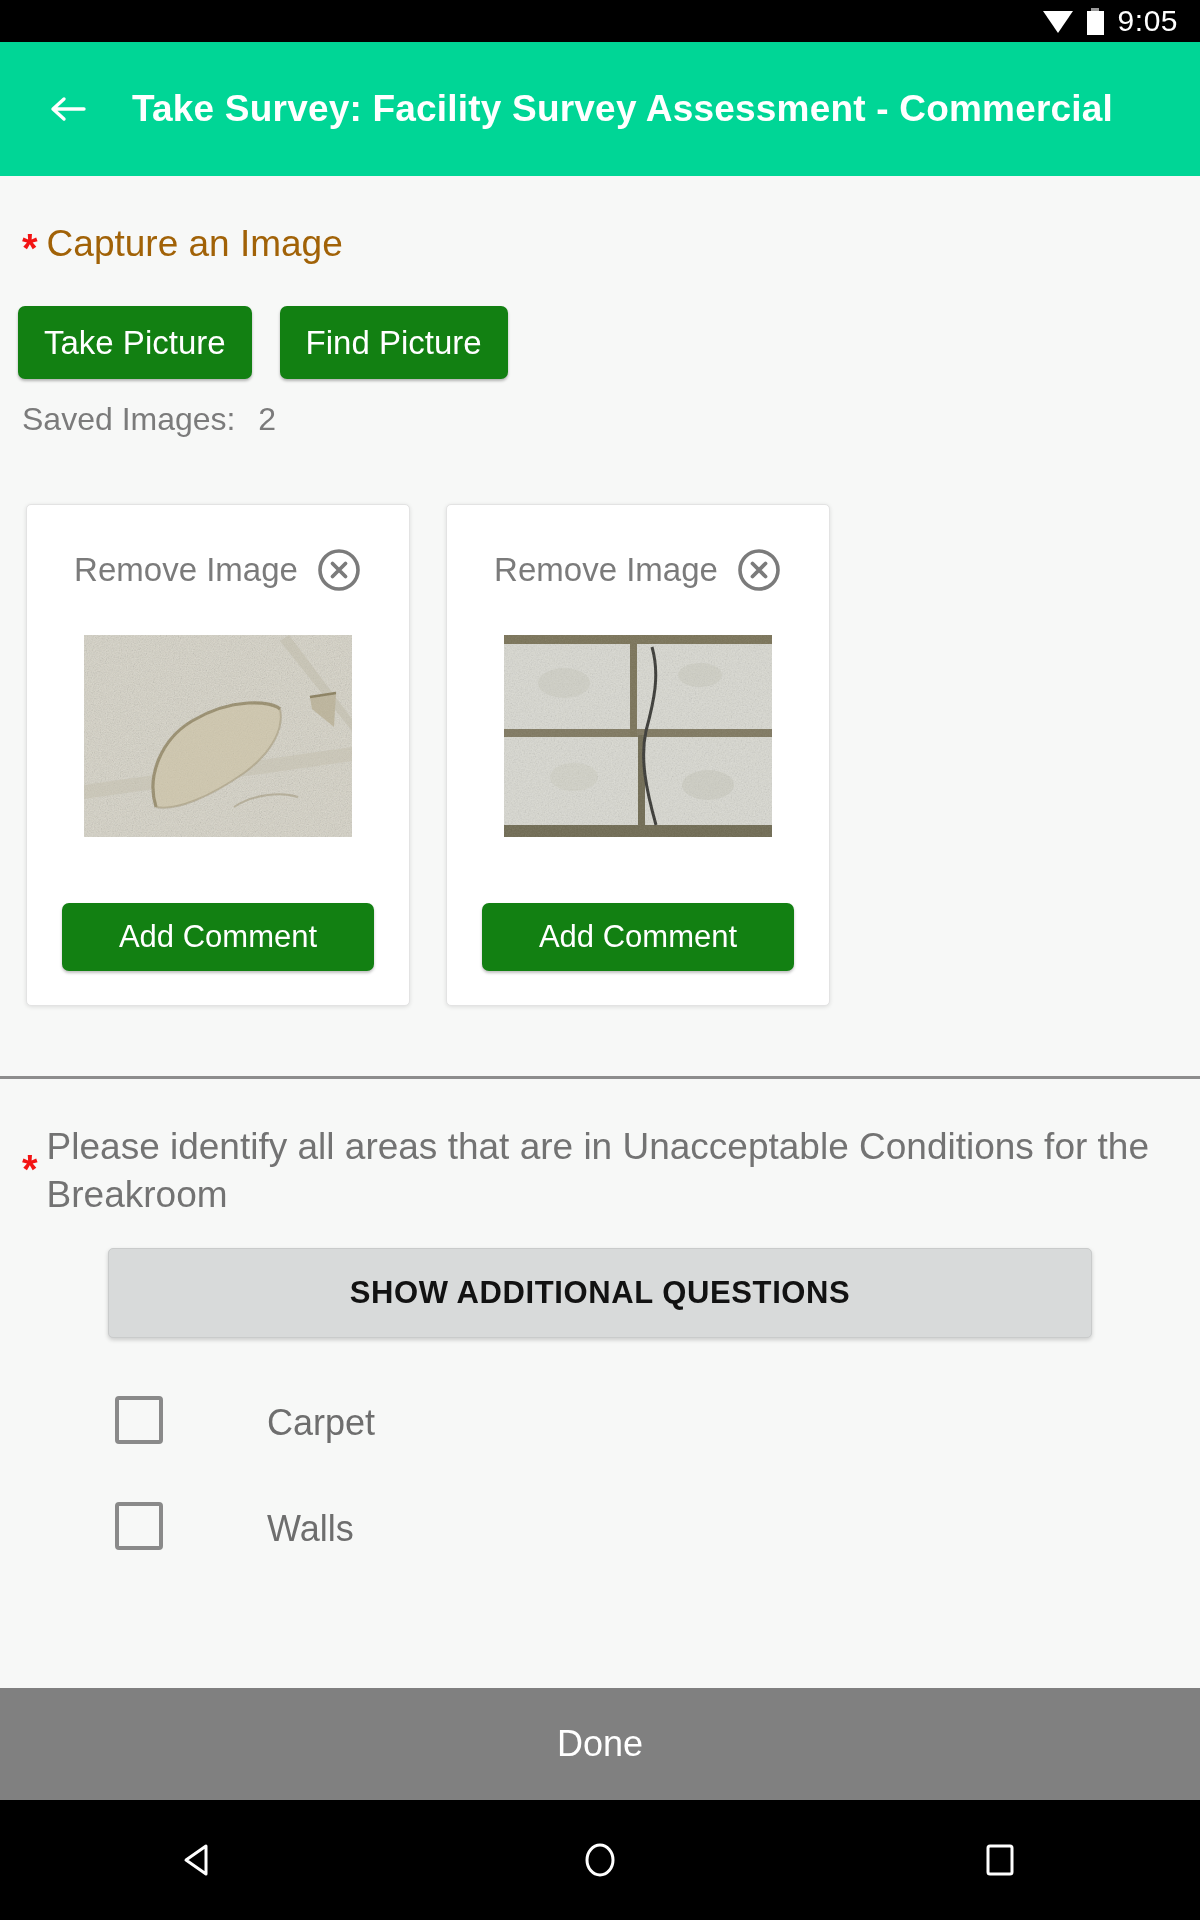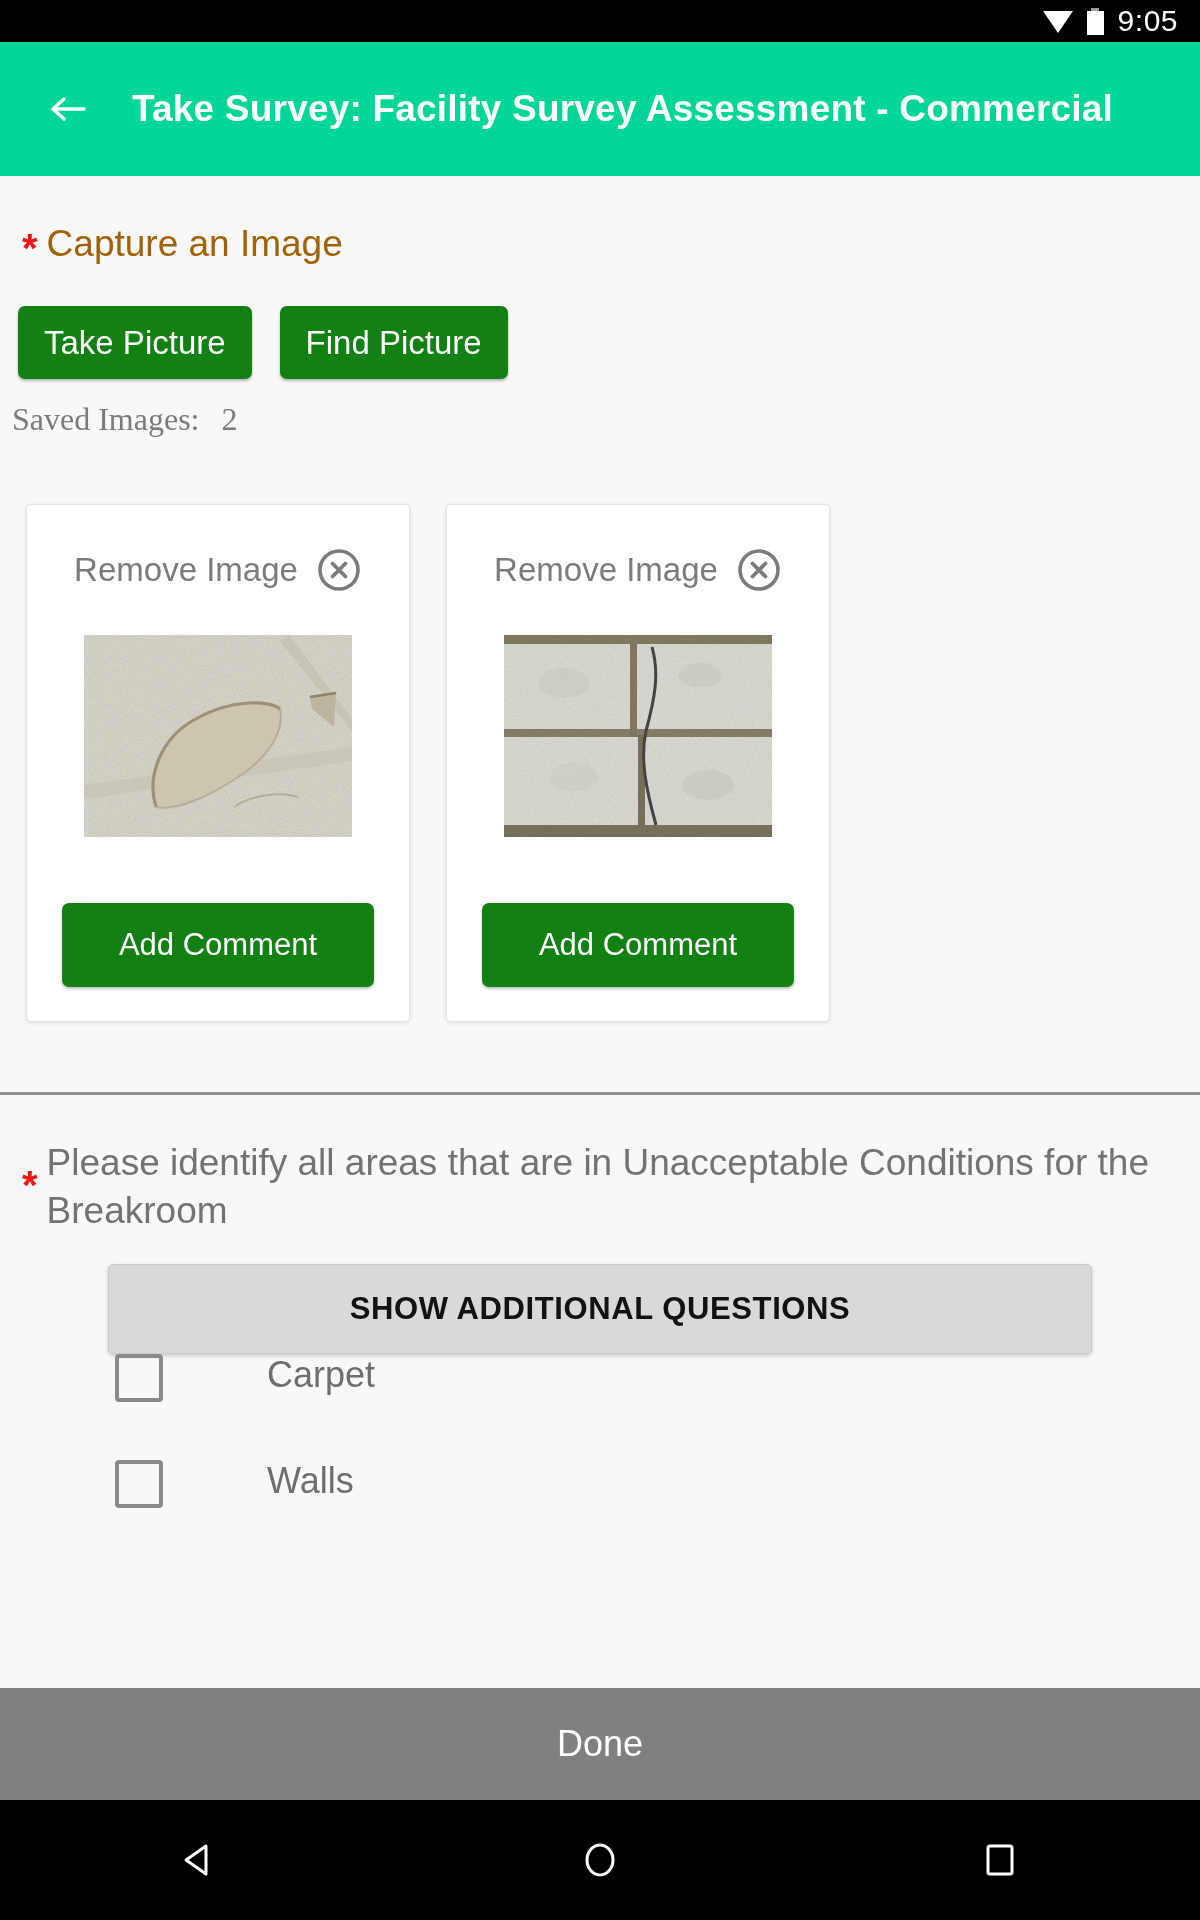--- a/index.html
+++ b/index.html
@@ -45,60 +45,60 @@
   .q-label { color:#a16207; font-size:37px; line-height:1.15; }
 
   .btn-row { display:flex; gap:28px; padding:40px 0 0 18px; }
   .green-btn {
     background:#128012; color:#fff; border:none; border-radius:7px;
     font-size:33px; font-family:"Liberation Sans", sans-serif;
     padding:18px 26px; cursor:pointer; line-height:1.15;
     box-shadow:0 2px 3px rgba(0,0,0,0.28);
   }
 
-  .saved-row { padding:22px 0 0 12px; color:#7b7b7b; font-size:32px;font-family:Liberation Serif, serif; }
+  .saved-row { padding:22px 0 0 22px; color:#7b7b7b; font-size:32px; }
   .saved-row .count { margin-left:14px; }
 
   
   .cards { display:flex; gap:36px; padding:66px 0 0 26px; }
   .img-card {
     width:384px; background:#fff; border:1px solid #e3e3e3; border-radius:5px;
     box-shadow:0 1px 4px rgba(0,0,0,0.11);
     display:flex; flex-direction:column; align-items:center;
     padding:42px 0 34px 0;
   }
   .remove-row { display:flex; align-items:center; gap:18px; }
   .remove-label { color:#7b7b7b; font-size:33px; }
   .remove-x { width:46px; height:46px; cursor:pointer; }
 
   .thumb { width:268px; height:202px; margin-top:42px; border:0; }
   .thumb-inner { width:100%; height:100%; position:relative; overflow:hidden; }
 
   .comment-btn {
     margin-top:66px; width:312px; background:#128012; color:#fff; border:none;
     border-radius:7px; font-size:31px; font-family:"Liberation Sans", sans-serif;
-    padding:24px 0; cursor:pointer; box-shadow:0 2px 3px rgba(0,0,0,0.25);
+    padding:16px 0; cursor:pointer; box-shadow:0 2px 3px rgba(0,0,0,0.25);
   }
 
   .divider { height:3px; background:#8d8d8d; margin-top:70px; }
 
   
   .q2-row { display:flex; align-items:flex-start; padding:44px 40px 0 22px; gap:9px; }
   .q2-star { color:#f31414; font-size:40px; line-height:1; font-weight:bold; position:relative; top:26px; }
   .q2-text { color:#737373; font-size:37px; line-height:1.28; }
 
   .show-btn {
     display:block; width:984px; margin:30px auto 0 auto;
     background:#d8dada; color:#121212; border:1px solid #c9cbcb; border-radius:5px;
     font-size:31px; font-weight:bold; letter-spacing:0.6px;
     font-family:"Liberation Sans", sans-serif; padding:26px 0; cursor:pointer;
     box-shadow:0 2px 4px rgba(0,0,0,0.18);
   }
 
-  .check-row { display:flex; align-items:flex-start; padding-left:115px; height:106px; }
+  .check-row { display:flex; align-items:flex-end; padding-left:115px; height:106px; }
   .checkbox {
     width:48px; height:48px; border:4px solid #8a8a8a; border-radius:4px; background:transparent;
     cursor:pointer; flex:none;
   }
   .check-label { color:#6e6e6e; font-size:36px; margin-left:104px; }
 
   
   .done-bar {
     position:absolute; left:0; bottom:120px; width:1200px; height:112px;
     background:#808080; color:#fff; font-size:36px;

